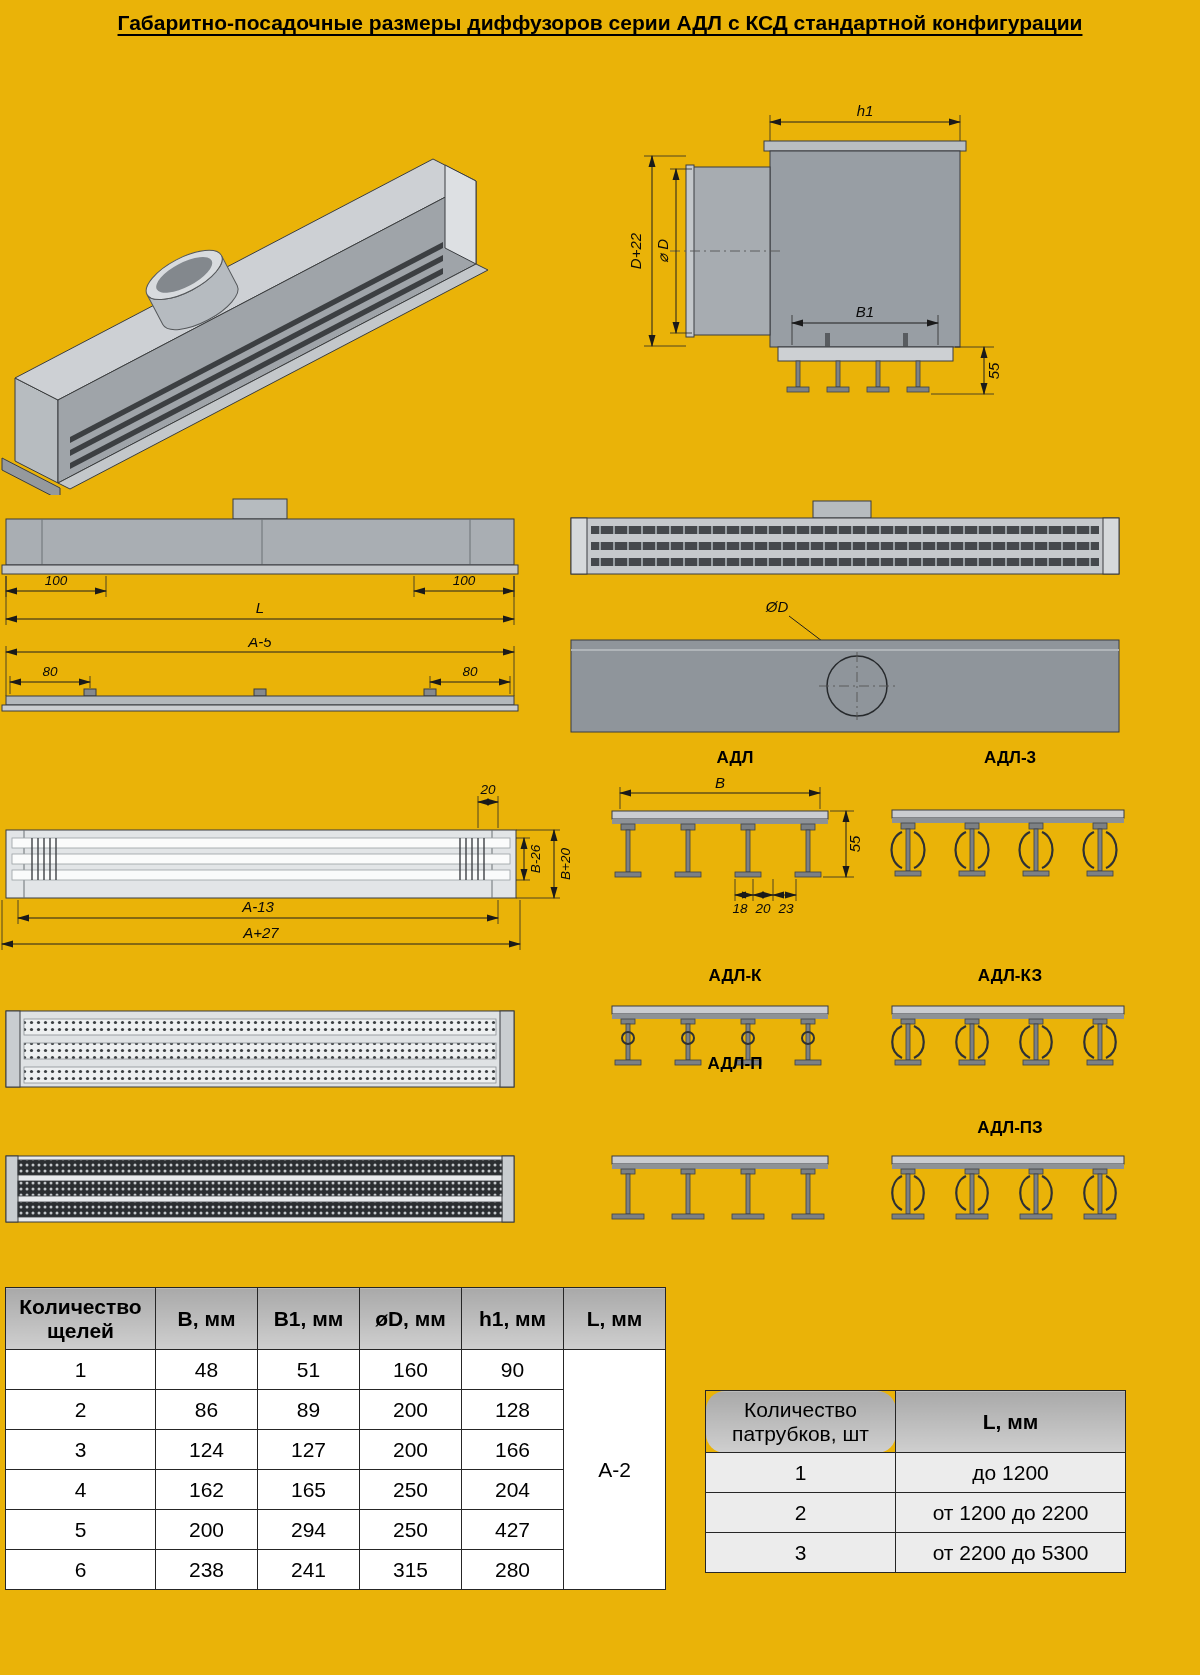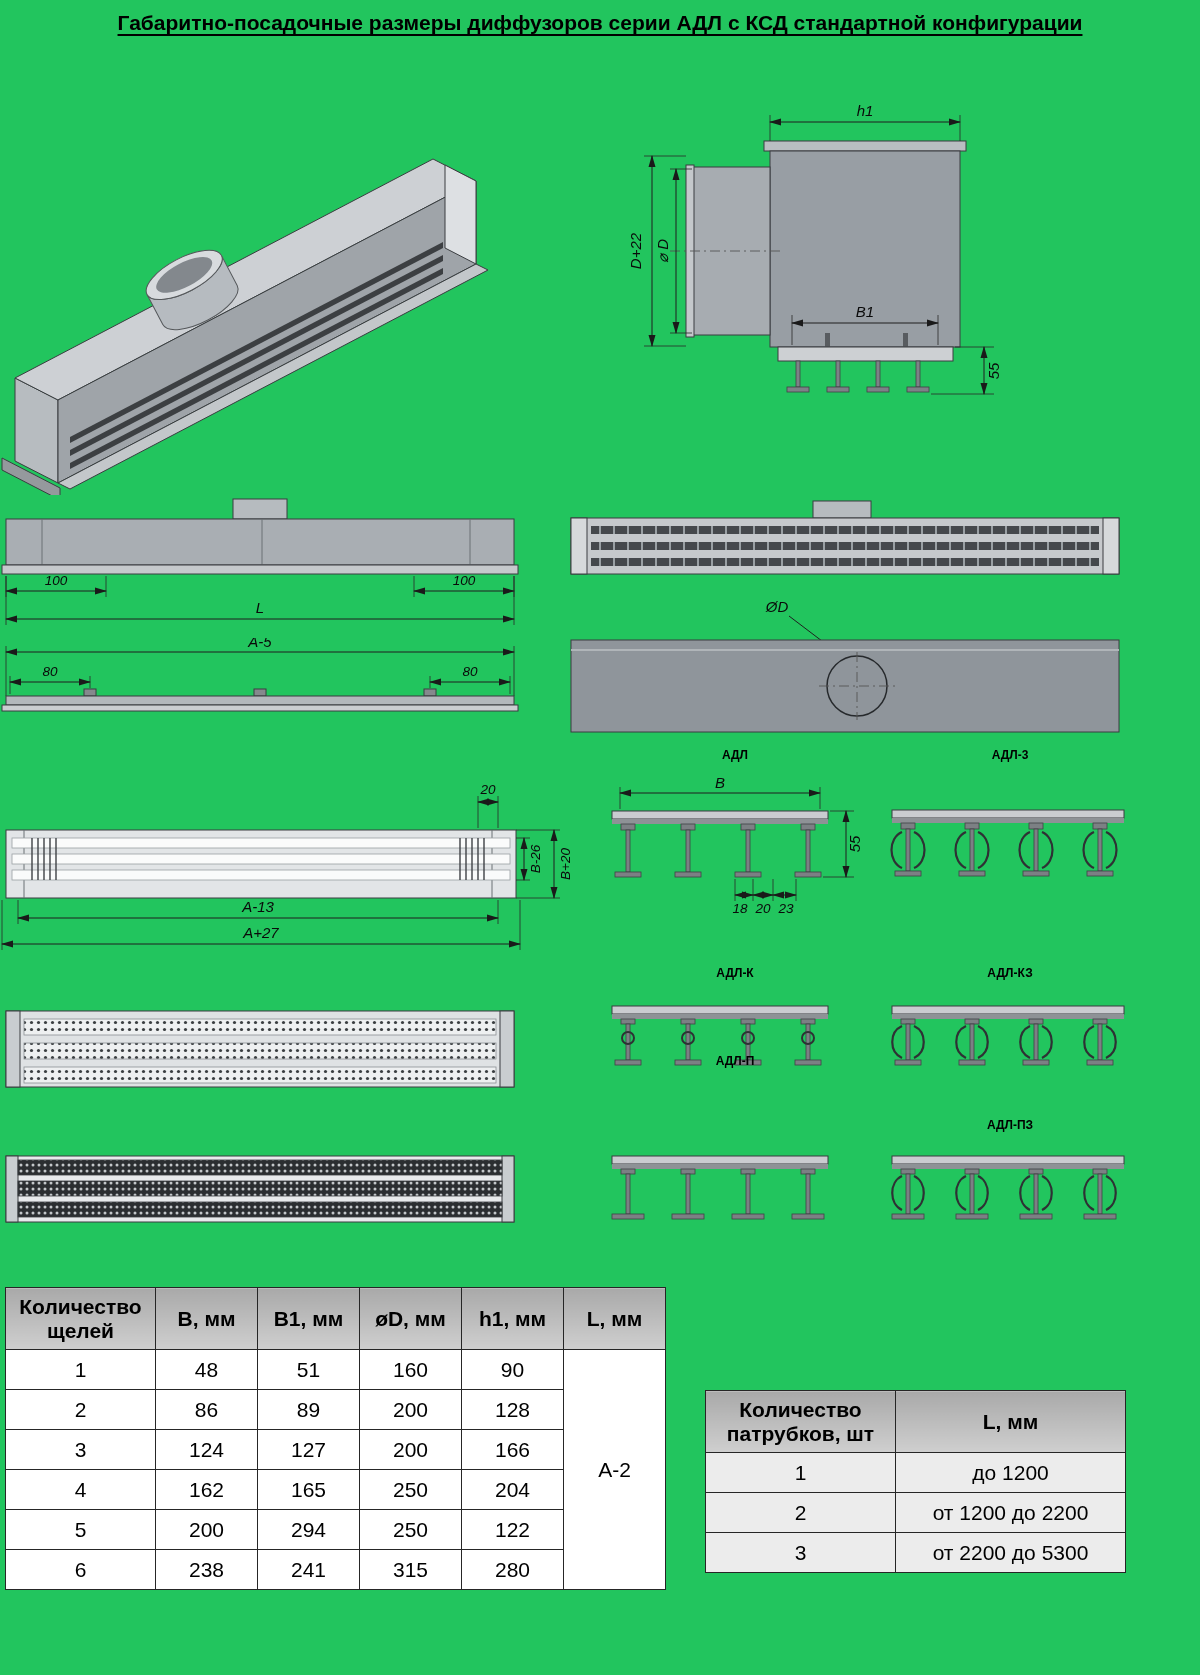--- a/index.html
+++ b/index.html
@@ -1,42 +1,42 @@
 <!DOCTYPE html>
 <html><head>
 <meta charset="utf-8">
 <style>
   * { margin:0; padding:0; box-sizing:border-box; }
   body { background:#fff; font-family:"Liberation Sans", sans-serif; color:#000; }
-  .page { position:relative; width:1200px; height:1675px; background:#22c55e; overflow:hidden; }
+  .page { position:relative; width:1200px; height:1675px; background:#eab308; overflow:hidden; }
 
   .title { position:absolute; top:8px; left:0; width:100%; text-align:center;
            font-size:21px; font-weight:600; line-height:1.45; }
   .title div { text-decoration:underline; text-underline-offset:4px; }
 
   .abs { position:absolute; }
-  .sec-label { position:absolute; font-size:12px; font-weight:700; text-align:center; }
+  .sec-label { position:absolute; font-size:17px; font-weight:700; text-align:center; }
 
   
   .dim  { stroke:#1f1f1f; stroke-width:1; fill:none; }
   .ext  { stroke:#2a2a2a; stroke-width:0.8; fill:none; }
   .edge { stroke:#3a3d40; stroke-width:1; }
   .cl   { stroke:#555; stroke-width:0.9; stroke-dasharray:10 4 2 4; }
   text.dt  { font-family:"Liberation Sans",sans-serif; font-style:italic; font-size:15px;
              fill:#0a0a0a; text-anchor:middle; }
   text.dts { font-family:"Liberation Sans",sans-serif; font-style:italic; font-size:13.5px;
              fill:#0a0a0a; text-anchor:middle; }
 
   
   table { border-collapse:collapse; table-layout:fixed; font-size:21px; }
   th, td { border:1px solid #262626; text-align:center; vertical-align:middle; padding:2px 4px; }
   th { background:linear-gradient(180deg,#a9a9a9,#cfcfcf); font-weight:600; height:62px; }
   #table1 td { background:#fff; height:40px; }
   #table2 td { background:#ececec; height:40px; }
-  #table2 th.hd-bold { font-weight:700; }
+  #table2 th.hd-bold { font-weight:400;border-radius:19px; }
 </style>
 </head>
 <body>
 
 <div class="page">
 
   <div class="title">
     <div>Габаритно-посадочные размеры диффузоров серии АДЛ с КСД стандартной конфигурации</div>
   </div>
 
@@ -499,21 +499,21 @@
         <td>162</td>
         <td>165</td>
         <td>250</td>
         <td>204</td>
       </tr>
       <tr>
         <td>5</td>
         <td>200</td>
         <td>294</td>
         <td>250</td>
-        <td>122</td>
+        <td>427</td>
       </tr>
       <tr>
         <td>6</td>
         <td>238</td>
         <td>241</td>
         <td>315</td>
         <td>280</td>
       </tr>
     </tbody>
   </table>

